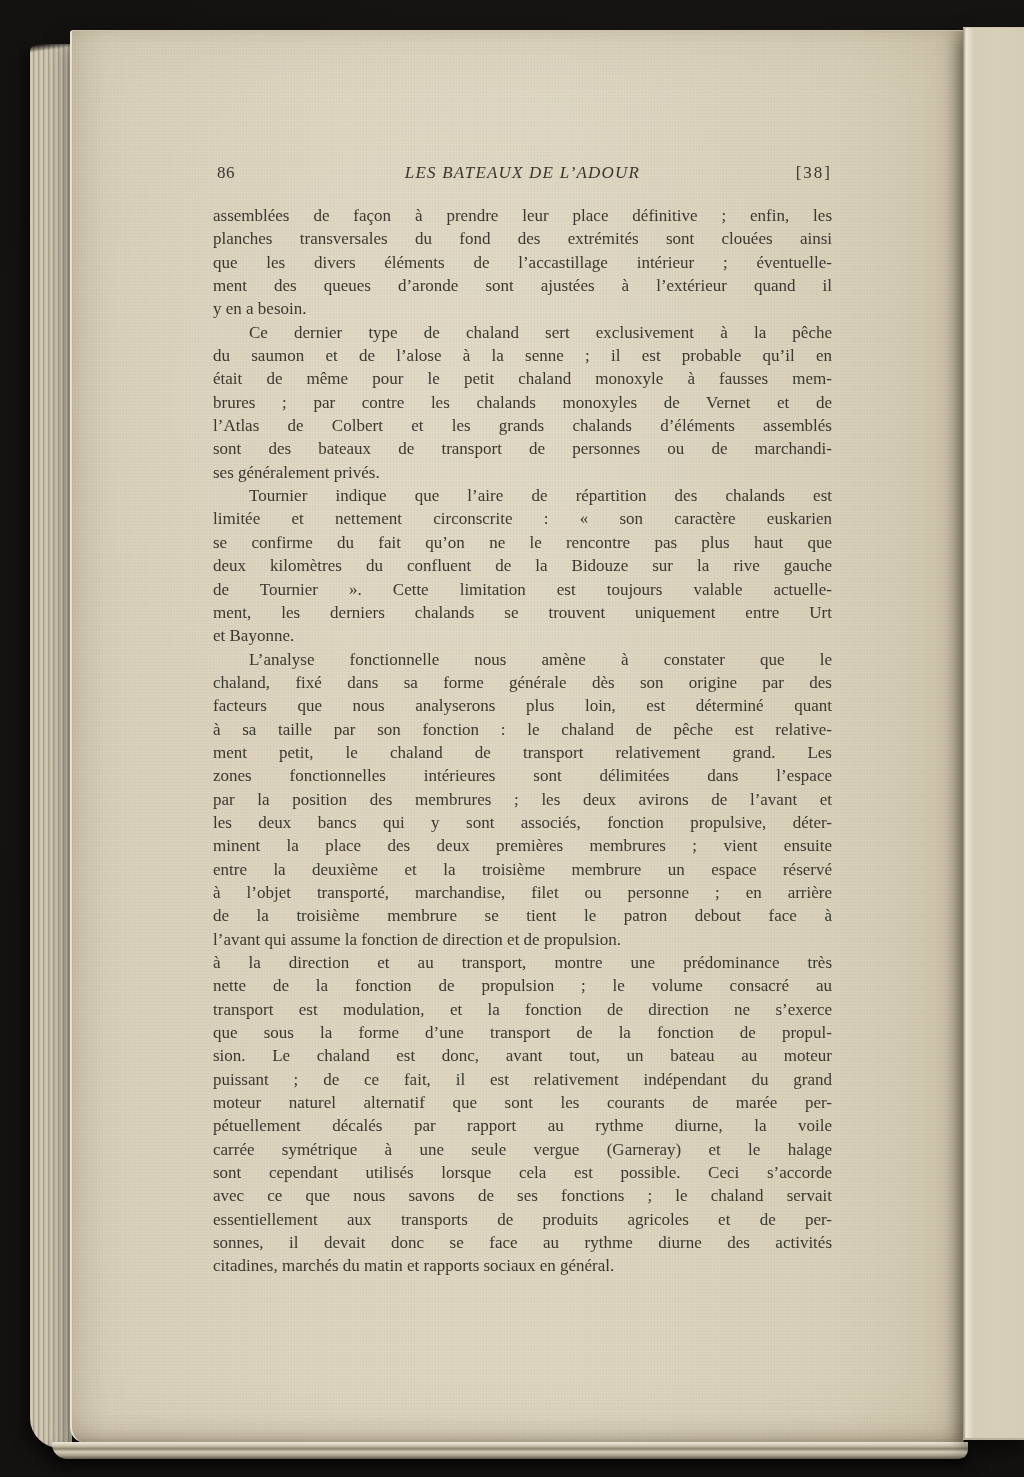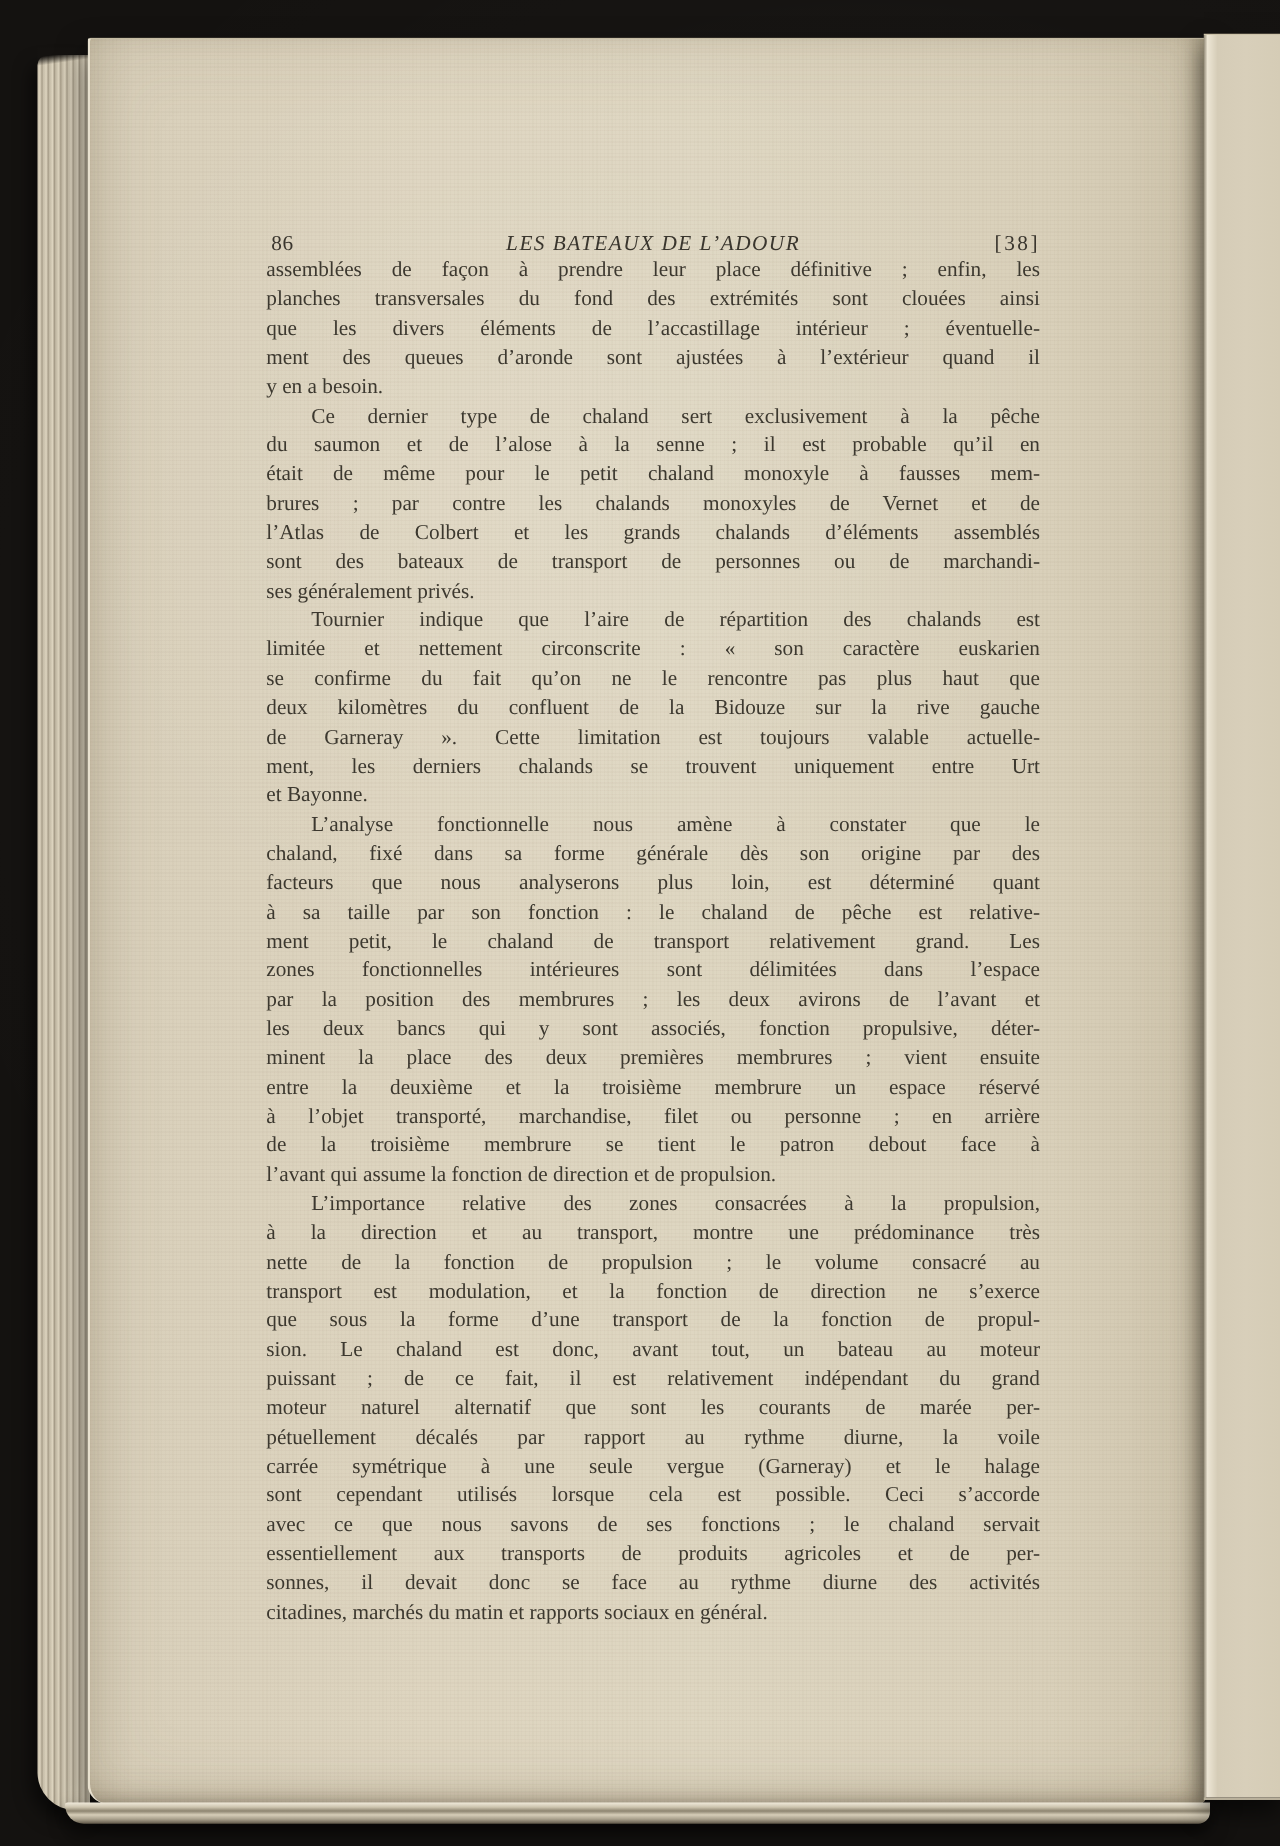--- a/index.html
+++ b/index.html
@@ -64,21 +64,21 @@
     position:absolute; left:963px; top:27px; width:61px; height:1410px;
     background:linear-gradient(90deg,
       #8f8673 0px, #ede6d5 3px, #d5ccb7 11px, #d8cfba 55%, #d5ccb6 100%);
     border-top:1px solid #cdc3a9;
     border-bottom:2px solid #b9b09b;
     box-shadow:0 10px 18px rgba(0,0,0,0.55);
   }
 
   
   .header-row {
-    position:absolute; left:213px; top:185px; width:619px; height:24px;
+    position:absolute; left:213px; top:163px; width:619px; height:24px;
     color:#3a362e; font-size:17px;
   }
   .page-num  { position:absolute; left:4px;  top:0; letter-spacing:0.5px; }
   .run-title { position:absolute; left:0; right:0; top:0; text-align:center; letter-spacing:1.2px;font-style:italic; }
   .sec-ref   { position:absolute; right:0px; top:0; letter-spacing:2px; }
 
   .page-body {
     position:absolute; left:213px; top:204px; width:619px;
     color:#3c382f; font-size:17px; line-height:23.35px;
   }
@@ -123,41 +123,40 @@
         <div class="line">brures ; par contre les chalands monoxyles de Vernet et de</div>
         <div class="line">l’Atlas de Colbert et les grands chalands d’éléments assemblés</div>
         <div class="line">sont des bateaux de transport de personnes ou de marchandi-</div>
         <div class="line para-end">ses généralement privés.</div>
       </div>
       <div class="para">
         <div class="line indent">Tournier indique que l’aire de répartition des chalands est</div>
         <div class="line">limitée et nettement circonscrite : « son caractère euskarien</div>
         <div class="line">se confirme du fait qu’on ne le rencontre pas plus haut que</div>
         <div class="line">deux kilomètres du confluent de la Bidouze sur la rive gauche</div>
-        <div class="line">de Garneray ». Cette limitation est toujours valable actuelle-</div>
+        <div class="line">de Tournier ». Cette limitation est toujours valable actuelle-</div>
         <div class="line">ment, les derniers chalands se trouvent uniquement entre Urt</div>
         <div class="line para-end">et Bayonne.</div>
       </div>
       <div class="para">
         <div class="line indent">L’analyse fonctionnelle nous amène à constater que le</div>
         <div class="line">chaland, fixé dans sa forme générale dès son origine par des</div>
         <div class="line">facteurs que nous analyserons plus loin, est déterminé quant</div>
         <div class="line">à sa taille par son fonction : le chaland de pêche est relative-</div>
         <div class="line">ment petit, le chaland de transport relativement grand. Les</div>
         <div class="line">zones fonctionnelles intérieures sont délimitées dans l’espace</div>
         <div class="line">par la position des membrures ; les deux avirons de l’avant et</div>
         <div class="line">les deux bancs qui y sont associés, fonction propulsive, déter-</div>
         <div class="line">minent la place des deux premières membrures ; vient ensuite</div>
         <div class="line">entre la deuxième et la troisième membrure un espace réservé</div>
         <div class="line">à l’objet transporté, marchandise, filet ou personne ; en arrière</div>
         <div class="line">de la troisième membrure se tient le patron debout face à</div>
         <div class="line para-end">l’avant qui assume la fonction de direction et de propulsion.</div>
       </div>
       <div class="para">
-        <div class="line indent">L’importance relative des zones consacrées à la propulsion,</div>
         <div class="line">à la direction et au transport, montre une prédominance très</div>
         <div class="line">nette de la fonction de propulsion ; le volume consacré au</div>
         <div class="line">transport est modulation, et la fonction de direction ne s’exerce</div>
         <div class="line">que sous la forme d’une transport de la fonction de propul-</div>
         <div class="line">sion. Le chaland est donc, avant tout, un bateau au moteur</div>
         <div class="line">puissant ; de ce fait, il est relativement indépendant du grand</div>
         <div class="line">moteur naturel alternatif que sont les courants de marée per-</div>
         <div class="line">pétuellement décalés par rapport au rythme diurne, la voile</div>
         <div class="line">carrée symétrique à une seule vergue (Garneray) et le halage</div>
         <div class="line">sont cependant utilisés lorsque cela est possible. Ceci s’accorde</div>

